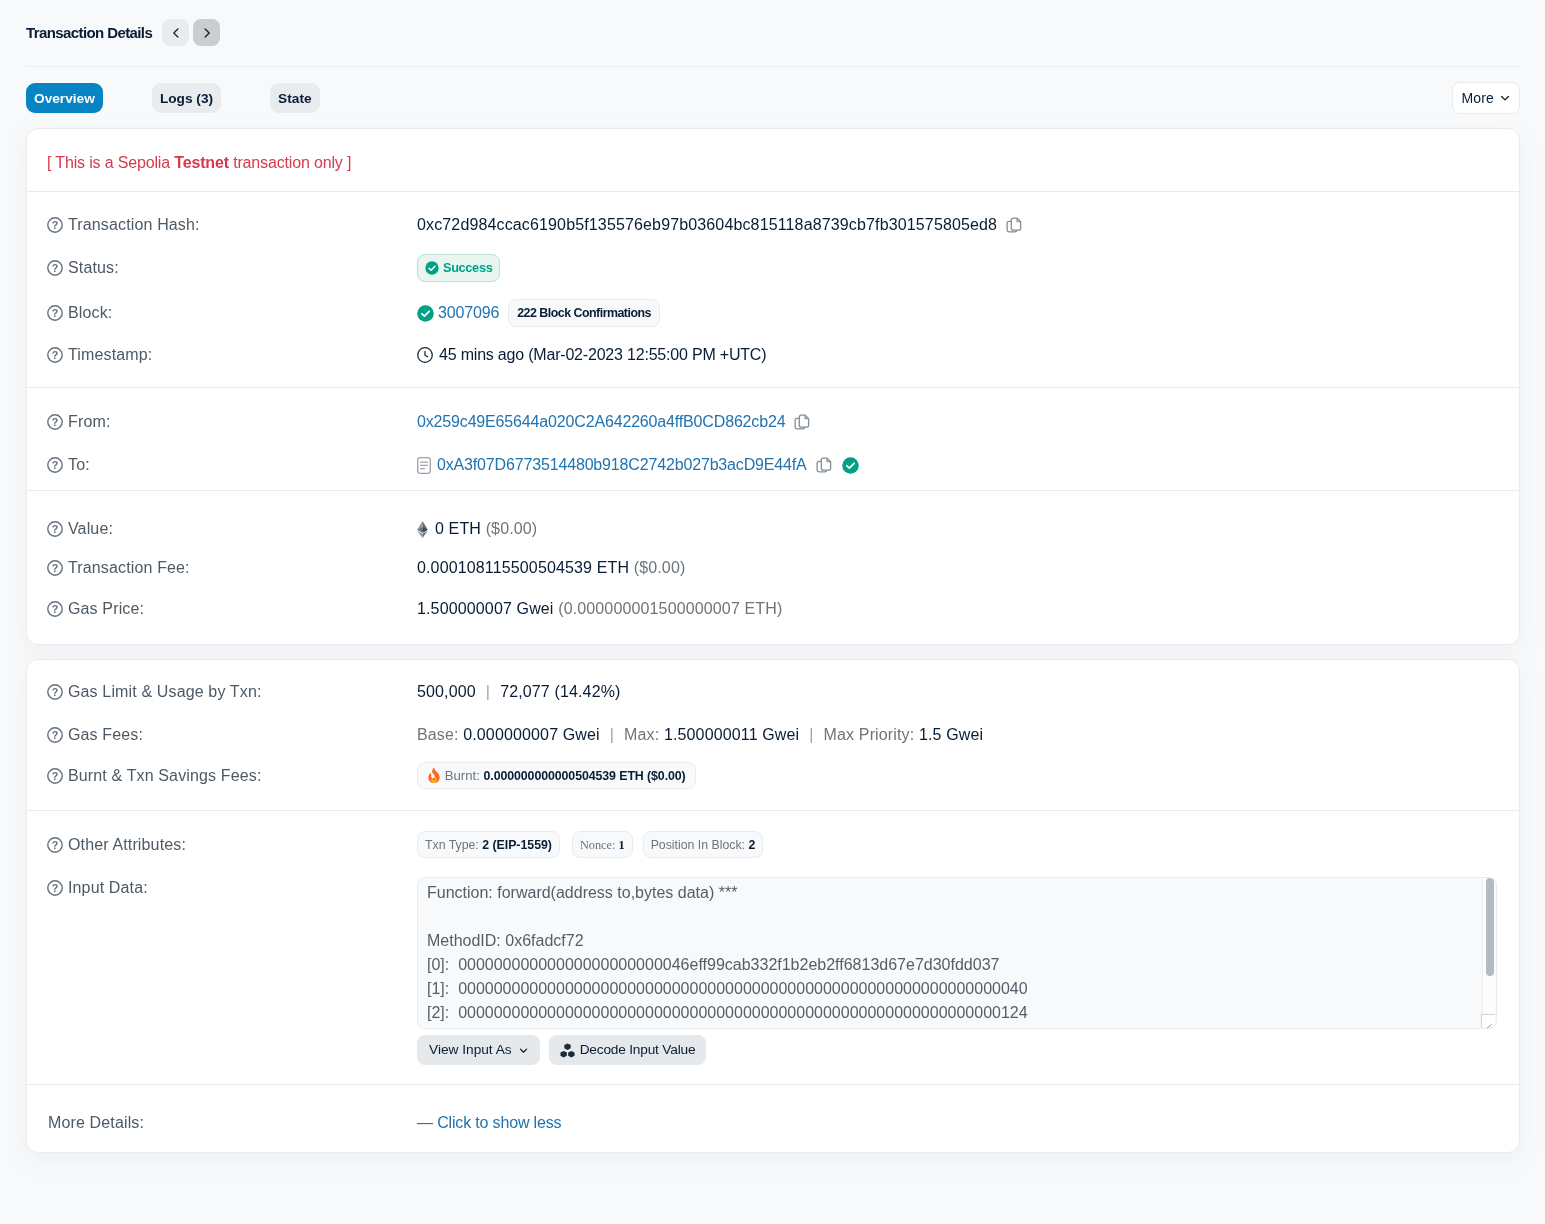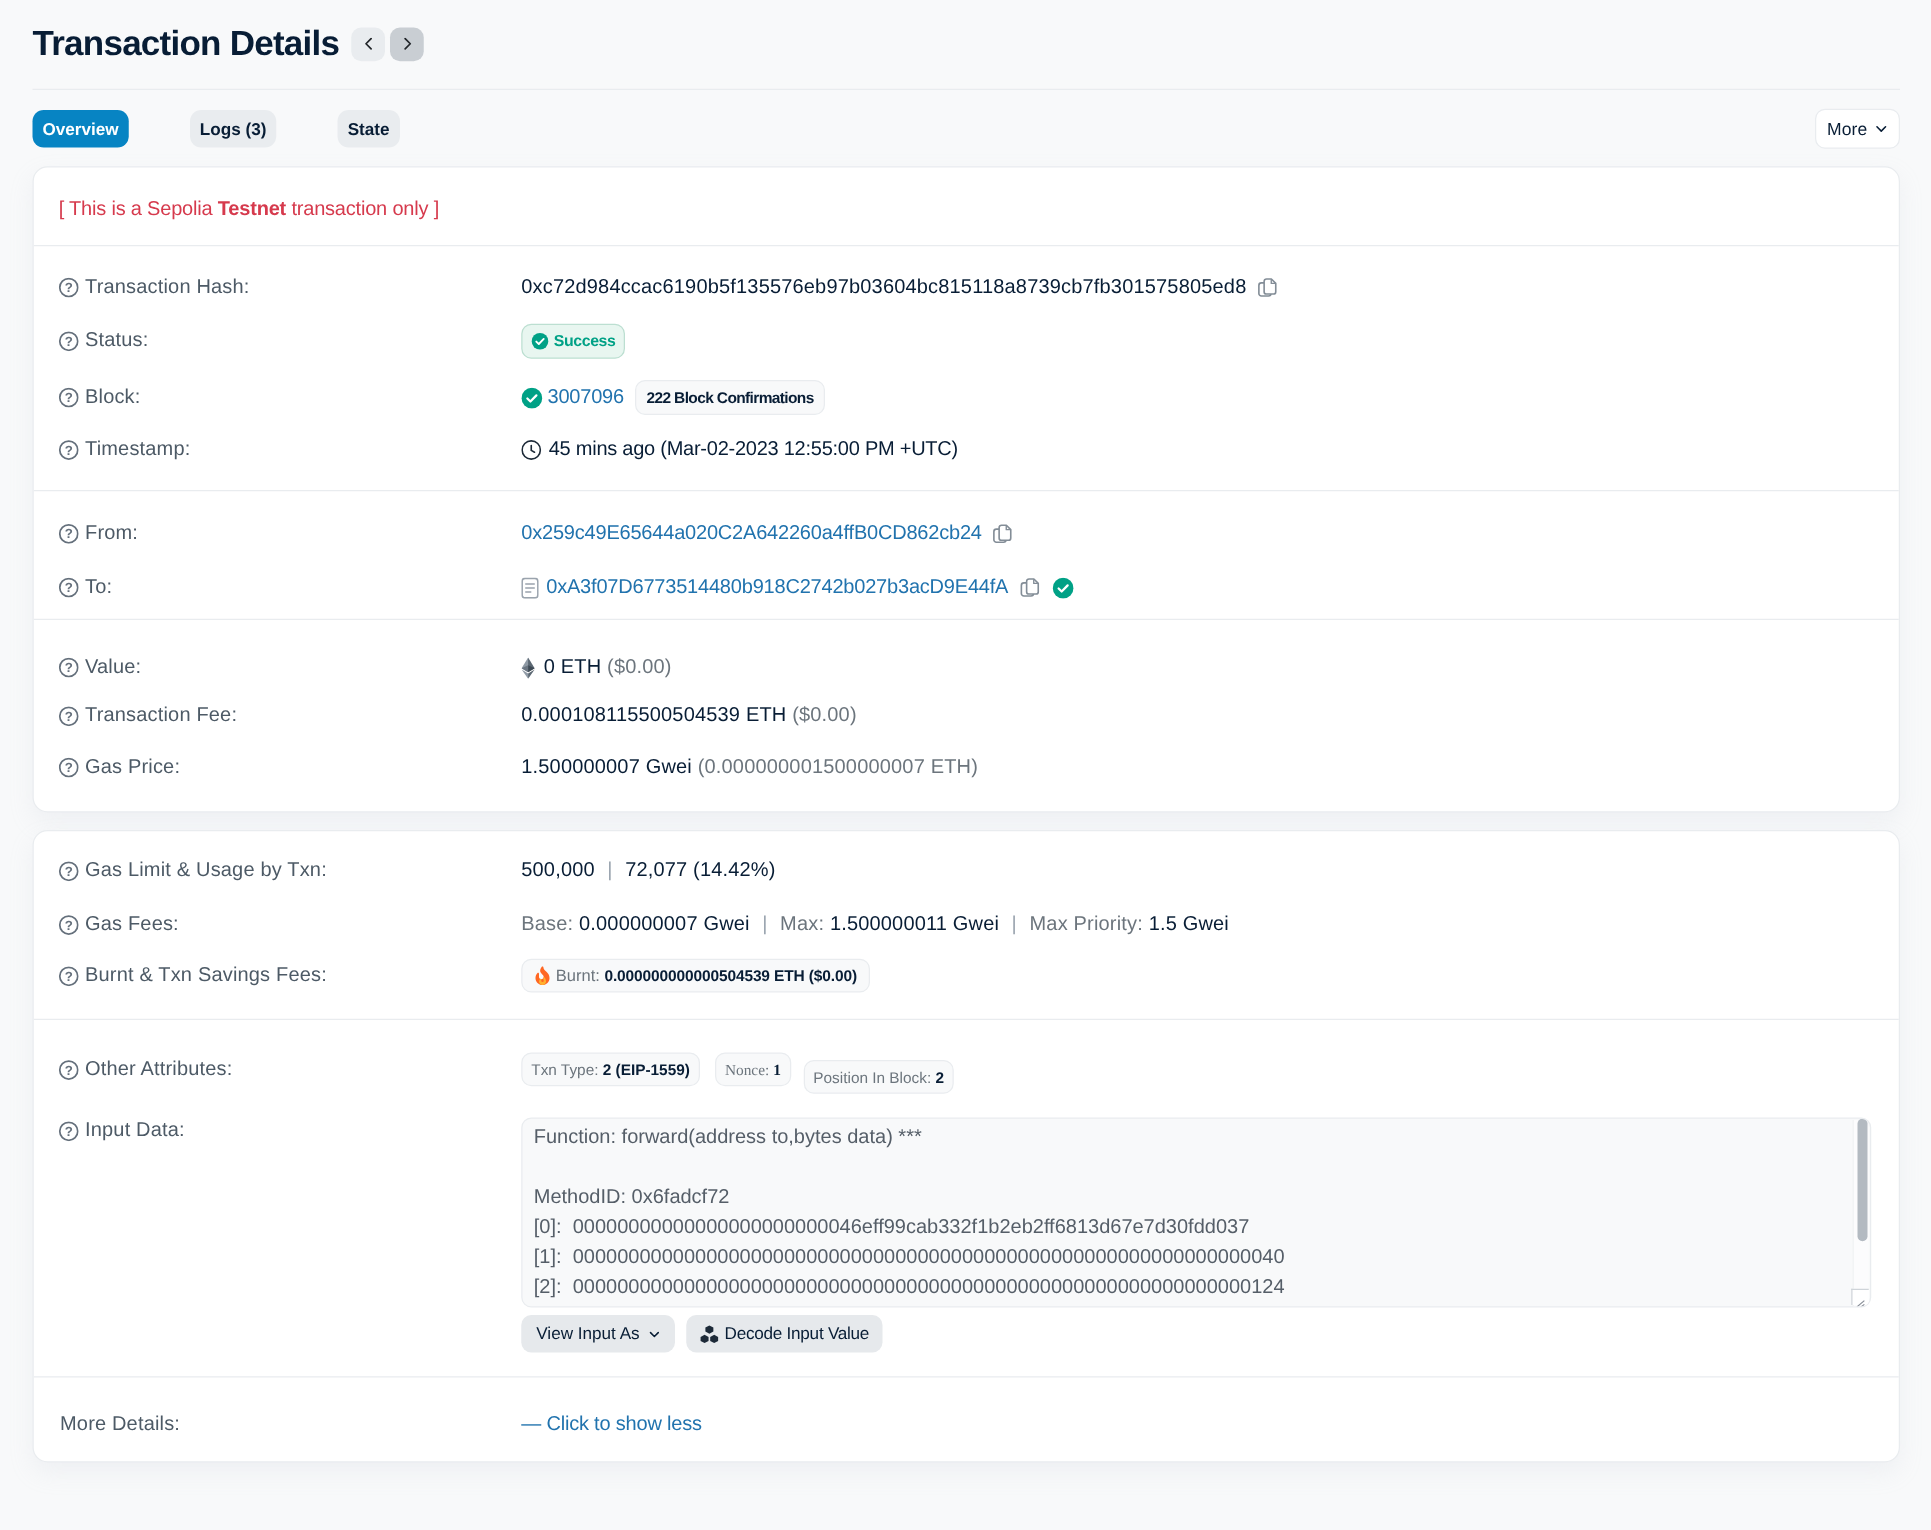--- a/index.html
+++ b/index.html
@@ -6,21 +6,21 @@
 html,body { width:1545px; height:1224px; }
 body {
   background:#f8f9fa;
   font-family:"Liberation Sans", sans-serif;
   font-size:16px;
   letter-spacing:0.14px;
   color:#081d35;
 }
 .wrap { padding:0 25px 0 26px; }
 .pagehead { display:flex; align-items:center; padding-top:19px; } .pagehead h1 { margin-right:10px; } .navbtn.prev { margin-right:4px; }
-.pagehead h1 { font-size:28px; font-weight:bold; color:#081d35; letter-spacing:-0.6px; }
+.pagehead h1 { font-size:15px; font-weight:bold; color:#081d35; letter-spacing:-0.6px; }
 .navbtn { width:27px; height:27px; border-radius:8px; display:flex; align-items:center; justify-content:center; }
 .navbtn.prev { background:#e9ecef; }
 .navbtn.next { background:#c9ced3; }
 .headline { border:none; border-top:1px solid #e9ecef; margin-top:20px; }
 .tabsrow { display:flex; align-items:center; margin-top:15px;gap:40px; }
 .pill { display:inline-flex; align-items:center; height:30px; padding:0 8px; border-radius:9px; font-size:13.7px; font-weight:bold; color:#081d35; background:#e9ecef; margin-right:9px; letter-spacing:0; }
 .pill.active { background:#0784c3; color:#fff; }
 .morebtn { margin-left:auto; display:inline-flex; align-items:center; gap:6px; height:32px; padding:0 9px; border-radius:8px; background:#fff; border:1px solid #e9ecef; font-size:14px; color:#081d35; }
 .card { background:#fff; border:1px solid #e9ecef; border-radius:12px; padding:0 20px; box-shadow:0 8px 19px rgba(189,197,209,.15); }
 .note { color:#d63a4d; padding-top:22px; font-size:16px; line-height:24px; letter-spacing:-0.01em; }
@@ -271,21 +271,21 @@
     <div class="row" style="margin-top:20px;">
       <div class="rlabel"><span class="qi">
             <svg width="16" height="16" viewBox="0 0 16 16">
               <circle cx="8" cy="8" r="7.2" fill="none" stroke="#65707c" stroke-width="1.4"></circle>
               <text x="8.1" y="11.8" font-size="10.6" font-weight="bold" text-anchor="middle" fill="#65707c" font-family="Liberation Sans, sans-serif">?</text>
             </svg>
           </span>Other Attributes:</div>
       <div class="rvalue">
         <span class="chip chipsm"><span class="muted">Txn Type: </span><b>2 (EIP-1559)</b></span>
         <span class="chip chipsm" style="margin-left:12px;font-family:Liberation Serif, serif;"><span class="muted">Nonce: </span><b>1</b></span>
-        <span class="chip chipsm" style="margin-left:10px;margin-top:12px;"><span class="muted">Position In Block: </span><b>2</b></span>
+        <span class="chip chipsm" style="margin-left:10px;"><span class="muted">Position In Block: </span><b>2</b></span>
       </div>
     </div>
     <div class="row" style="margin-top:19px; align-items:flex-start;">
       <div class="rlabel" style="margin-top:-1px;"><span class="qi">
             <svg width="16" height="16" viewBox="0 0 16 16">
               <circle cx="8" cy="8" r="7.2" fill="none" stroke="#65707c" stroke-width="1.4"></circle>
               <text x="8.1" y="11.8" font-size="10.6" font-weight="bold" text-anchor="middle" fill="#65707c" font-family="Liberation Sans, sans-serif">?</text>
             </svg>
           </span>Input Data:</div>
       <div class="rvalue" style="display:block;">

